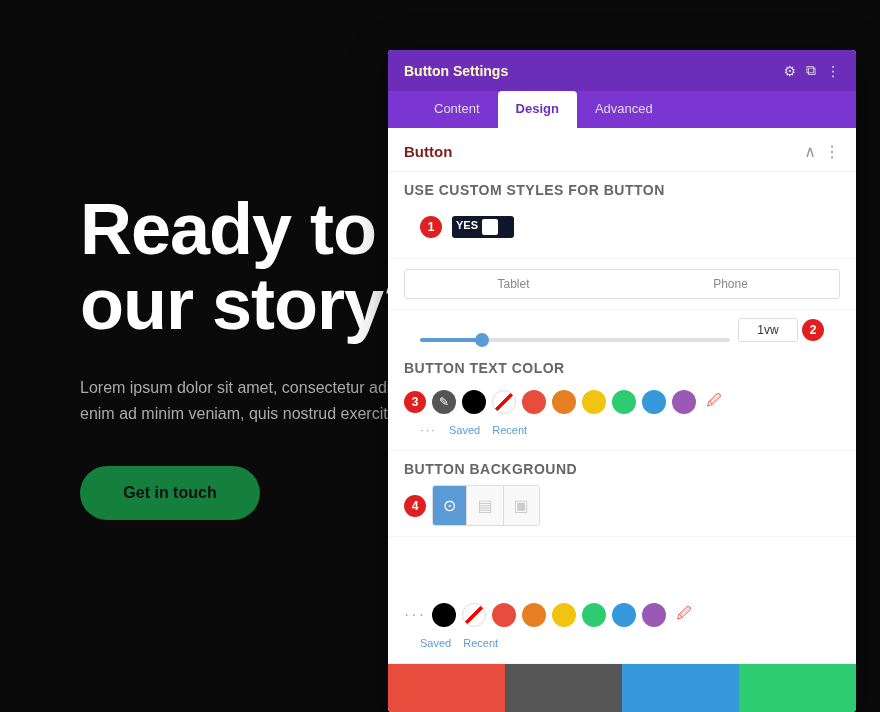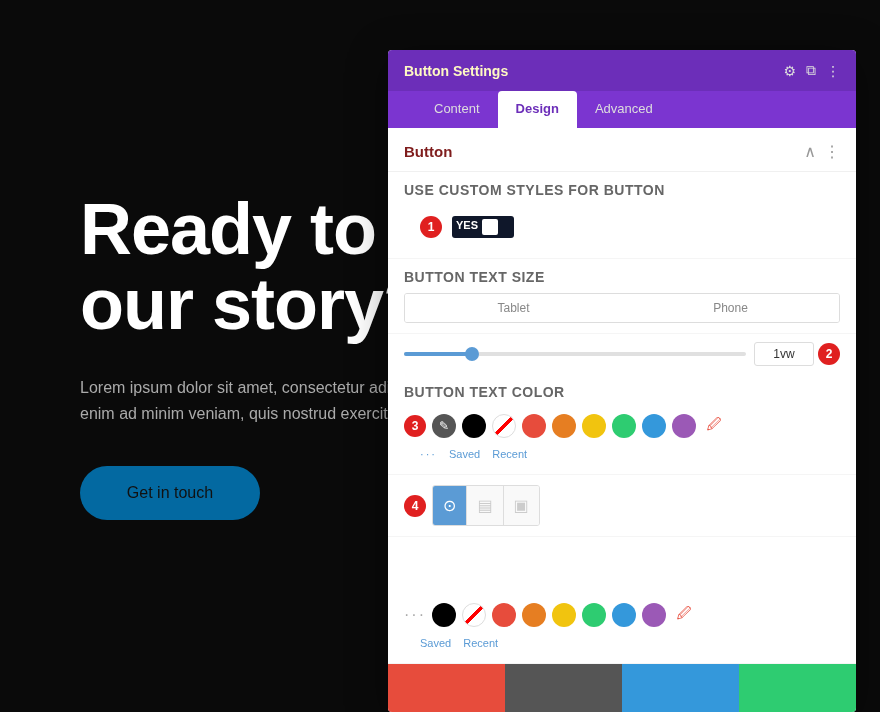--- a/index.html
+++ b/index.html
@@ -37,27 +37,27 @@
       color: #aaa;
       line-height: 1.6;
       max-width: 380px;
       margin-bottom: 40px;
     }
 
     .get-in-touch-btn {
       display: inline-flex;
       align-items: center;
       justify-content: center;
-      background: #0369a1;
+      background: #15803d;
       color: #111;
       border: none;
       border-radius: 50px;
       padding: 18px 40px;
       font-size: 16px;
-      font-weight: 400;
+      font-weight: 700;
       cursor: pointer;
       width: 180px;
     }
 
     
     .panel-overlay {
       position: absolute;
       top: 50px;
       left: 388px;
       width: 468px;
@@ -219,23 +219,23 @@
 
     .device-tab.active {
       background: #5b9bd5;
       color: #fff;
       font-weight: 600;
     }
 
     
     .slider-row {
       display: flex;
-      align-items: center;
+      align-items: flex-end;
       gap: 8px;
-      padding: 8px 16px;
+      padding: 8px 32px;
     }
 
     .slider-track {
       flex: 1;
       height: 4px;
       background: #e0e0e0;
       border-radius: 2px;
       position: relative;
     }
 
@@ -429,21 +429,20 @@
 
         <div class="step-badge" style="position:relative; left:0; top:0;">1</div>
         <div class="toggle-switch">
           <span class="toggle-yes">YES</span>
           <div class="toggle-knob"></div>
         </div>
       </div>
     </div>
 
     <div class="setting-row">
-      <div class="setting-label">Button Text Size</div>
       <div class="device-tabs">
         <div class="device-tab">Tablet</div>
         <div class="device-tab">Phone</div>
       </div>
     </div>
 
     <div class="slider-row" style="position:relative;">
       <div class="slider-track">
         <div class="slider-fill"></div>
         <div class="slider-thumb"></div>
@@ -478,20 +477,21 @@
         </div>
       </div>
       <div class="saved-recent">
         <span class="more-dots">···</span>
         <span>Saved</span>
         <span>Recent</span>
       </div>
     </div>
 
     <div class="setting-row">
+      <div class="setting-label">Button Background</div>
       <div style="display:flex; align-items:center; gap:6px;">
 
         <div class="step-badge" style="position:relative; left:0; top:0;">4</div>
         <div class="bg-options">
           <div class="bg-option active">
             <span>⊙</span>
           </div>
           <div class="bg-option disabled">
             <span>▤</span>
           </div>

